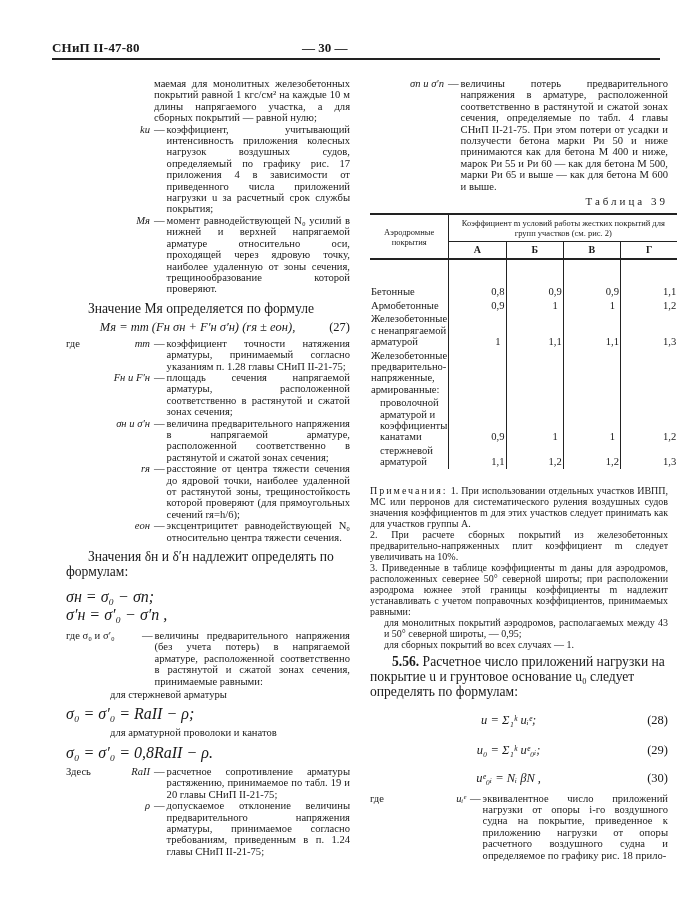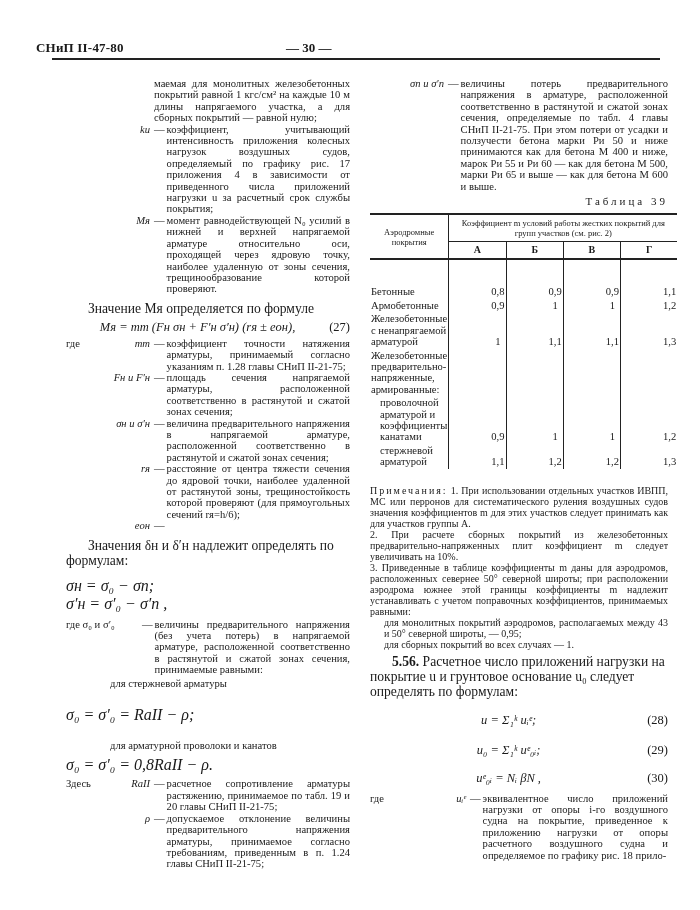--- a/index.html
+++ b/index.html
@@ -1,21 +1,21 @@
 <!DOCTYPE html>
 <html><head>
 <meta charset="utf-8">
 <style>
   html, body { margin: 0; padding: 0; background: #ffffff; }
   body { width: 700px; height: 910px; position: relative; overflow: hidden;
          font-family: "Liberation Serif", "DejaVu Serif", serif; color: #1a1a1a; }
   .page { position: absolute; left: 0; top: 0; width: 700px; height: 910px; }
 
   
-  .header { position: absolute; left: 36px; top: 40px; width: 608px; height: 20px; }
+  .header { position: absolute; left: 52px; top: 40px; width: 608px; height: 20px; }
   .hdr-doc { position: absolute; left: 0; top: 0; font-weight: bold; font-size: 13px; letter-spacing: 0.2px; }
   .hdr-page { position: absolute; left: 250px; top: 0; font-weight: bold; font-size: 13px; }
   .hdr-rule { position: absolute; left: 52px; top: 58px; width: 434px; height: 2px; background: #222; }
 
   
   .col { position: absolute; font-size: 10.6px; line-height: 11.4px; }
   .col-left { left: 66px; top: 78px; width: 284px; }
   .col-right { left: 370px; top: 78px; width: 298px; }
 
   .def { display: flex; align-items: flex-start; margin: 0; }
@@ -102,34 +102,35 @@
           <span class="body">величина предварительного напряжения в напрягаемой арматуре, расположенной соответственно в растянутой и сжатой зонах сечения;</span>
         </div>
         <div class="def">
           <span class="lead" style="width: 84px;"><span class="it">rя</span></span>
           <span class="dash">—</span>
           <span class="body">расстояние от центра тяжести сечения до ядровой точки, наиболее удаленной от растянутой зоны, трещиностойкость которой проверяют (для прямоугольных сечений rя=h/6);</span>
         </div>
         <div class="def">
           <span class="lead" style="width: 84px;"><span class="it">eон</span></span>
           <span class="dash">—</span>
+          <span class="body">эксцентрицитет равнодействующей N₀ относительно центра тяжести сечения.</span>
         </div>
       </div>
 
     <div class="big indent">Значения δн и δ′н надлежит определять по формулам:</div>
     <div class="formula-c" style="margin-top:10px">σн = σ₀ − σп;</div>
     <div class="formula-c">σ′н = σ′₀ − σ′п ,</div>
 
     <div class="def" style="margin-top:8px">
       <span class="lead" style="width:72px;text-align:left">где σ₀ и σ′₀</span>
       <span class="dash">—</span>
       <span class="body">величины предварительного напряжения (без учета потерь) в напрягаемой арматуре, расположенной соответственно в растянутой и сжатой зонах сечения, принимаемые равными:</span>
     </div>
     <div class="subtext">для стержневой арматуры</div>
-    <div class="formula-c" style="margin:18px 0">σ₀ = σ′₀ = RaII − ρ;</div>
+    <div class="formula-c" style="margin:6px 0">σ₀ = σ′₀ = RaII − ρ;</div>
     <div class="subtext">для арматурной проволоки и канатов</div>
     <div class="formula-c" style="margin:6px 0">σ₀ = σ′₀ = 0,8RaII − ρ.</div>
 
     <div id="defs3">
         <div class="def">
           <span class="lead" style="width: 84px; display: flex; justify-content: space-between;">
             <span>Здесь</span>
             <span class="it">RaII</span>
           </span>
           <span class="dash">—</span>

